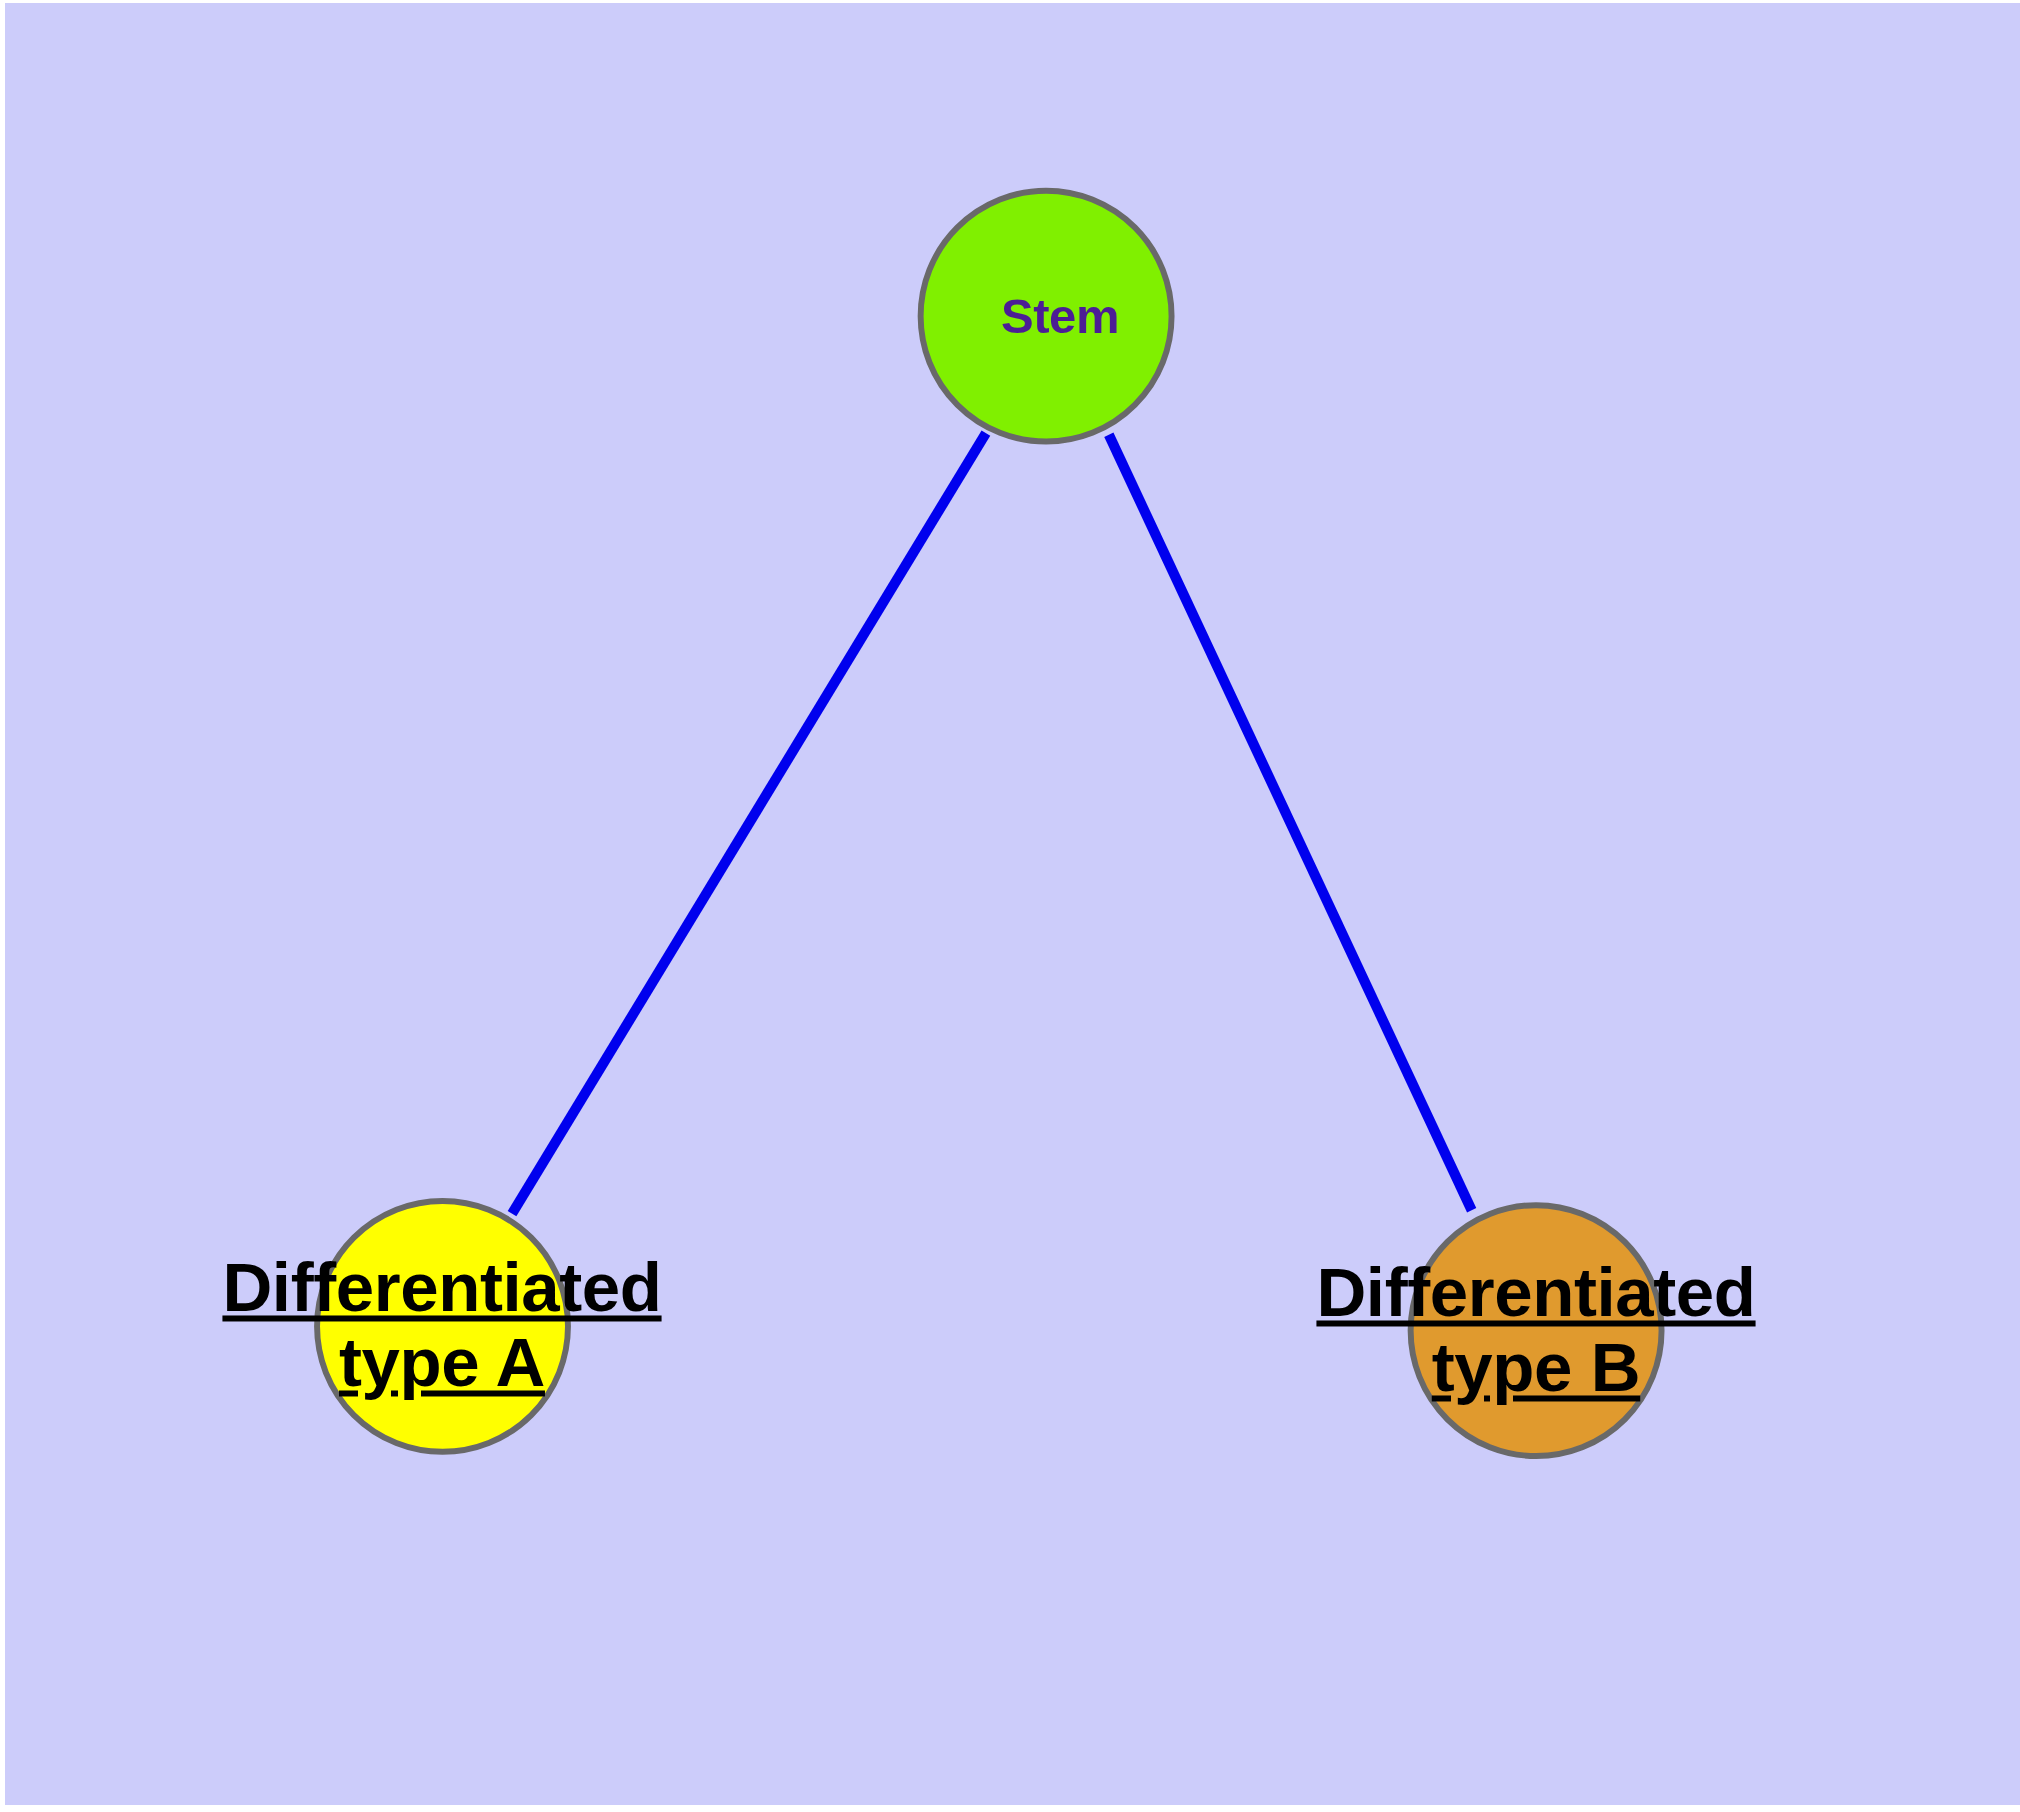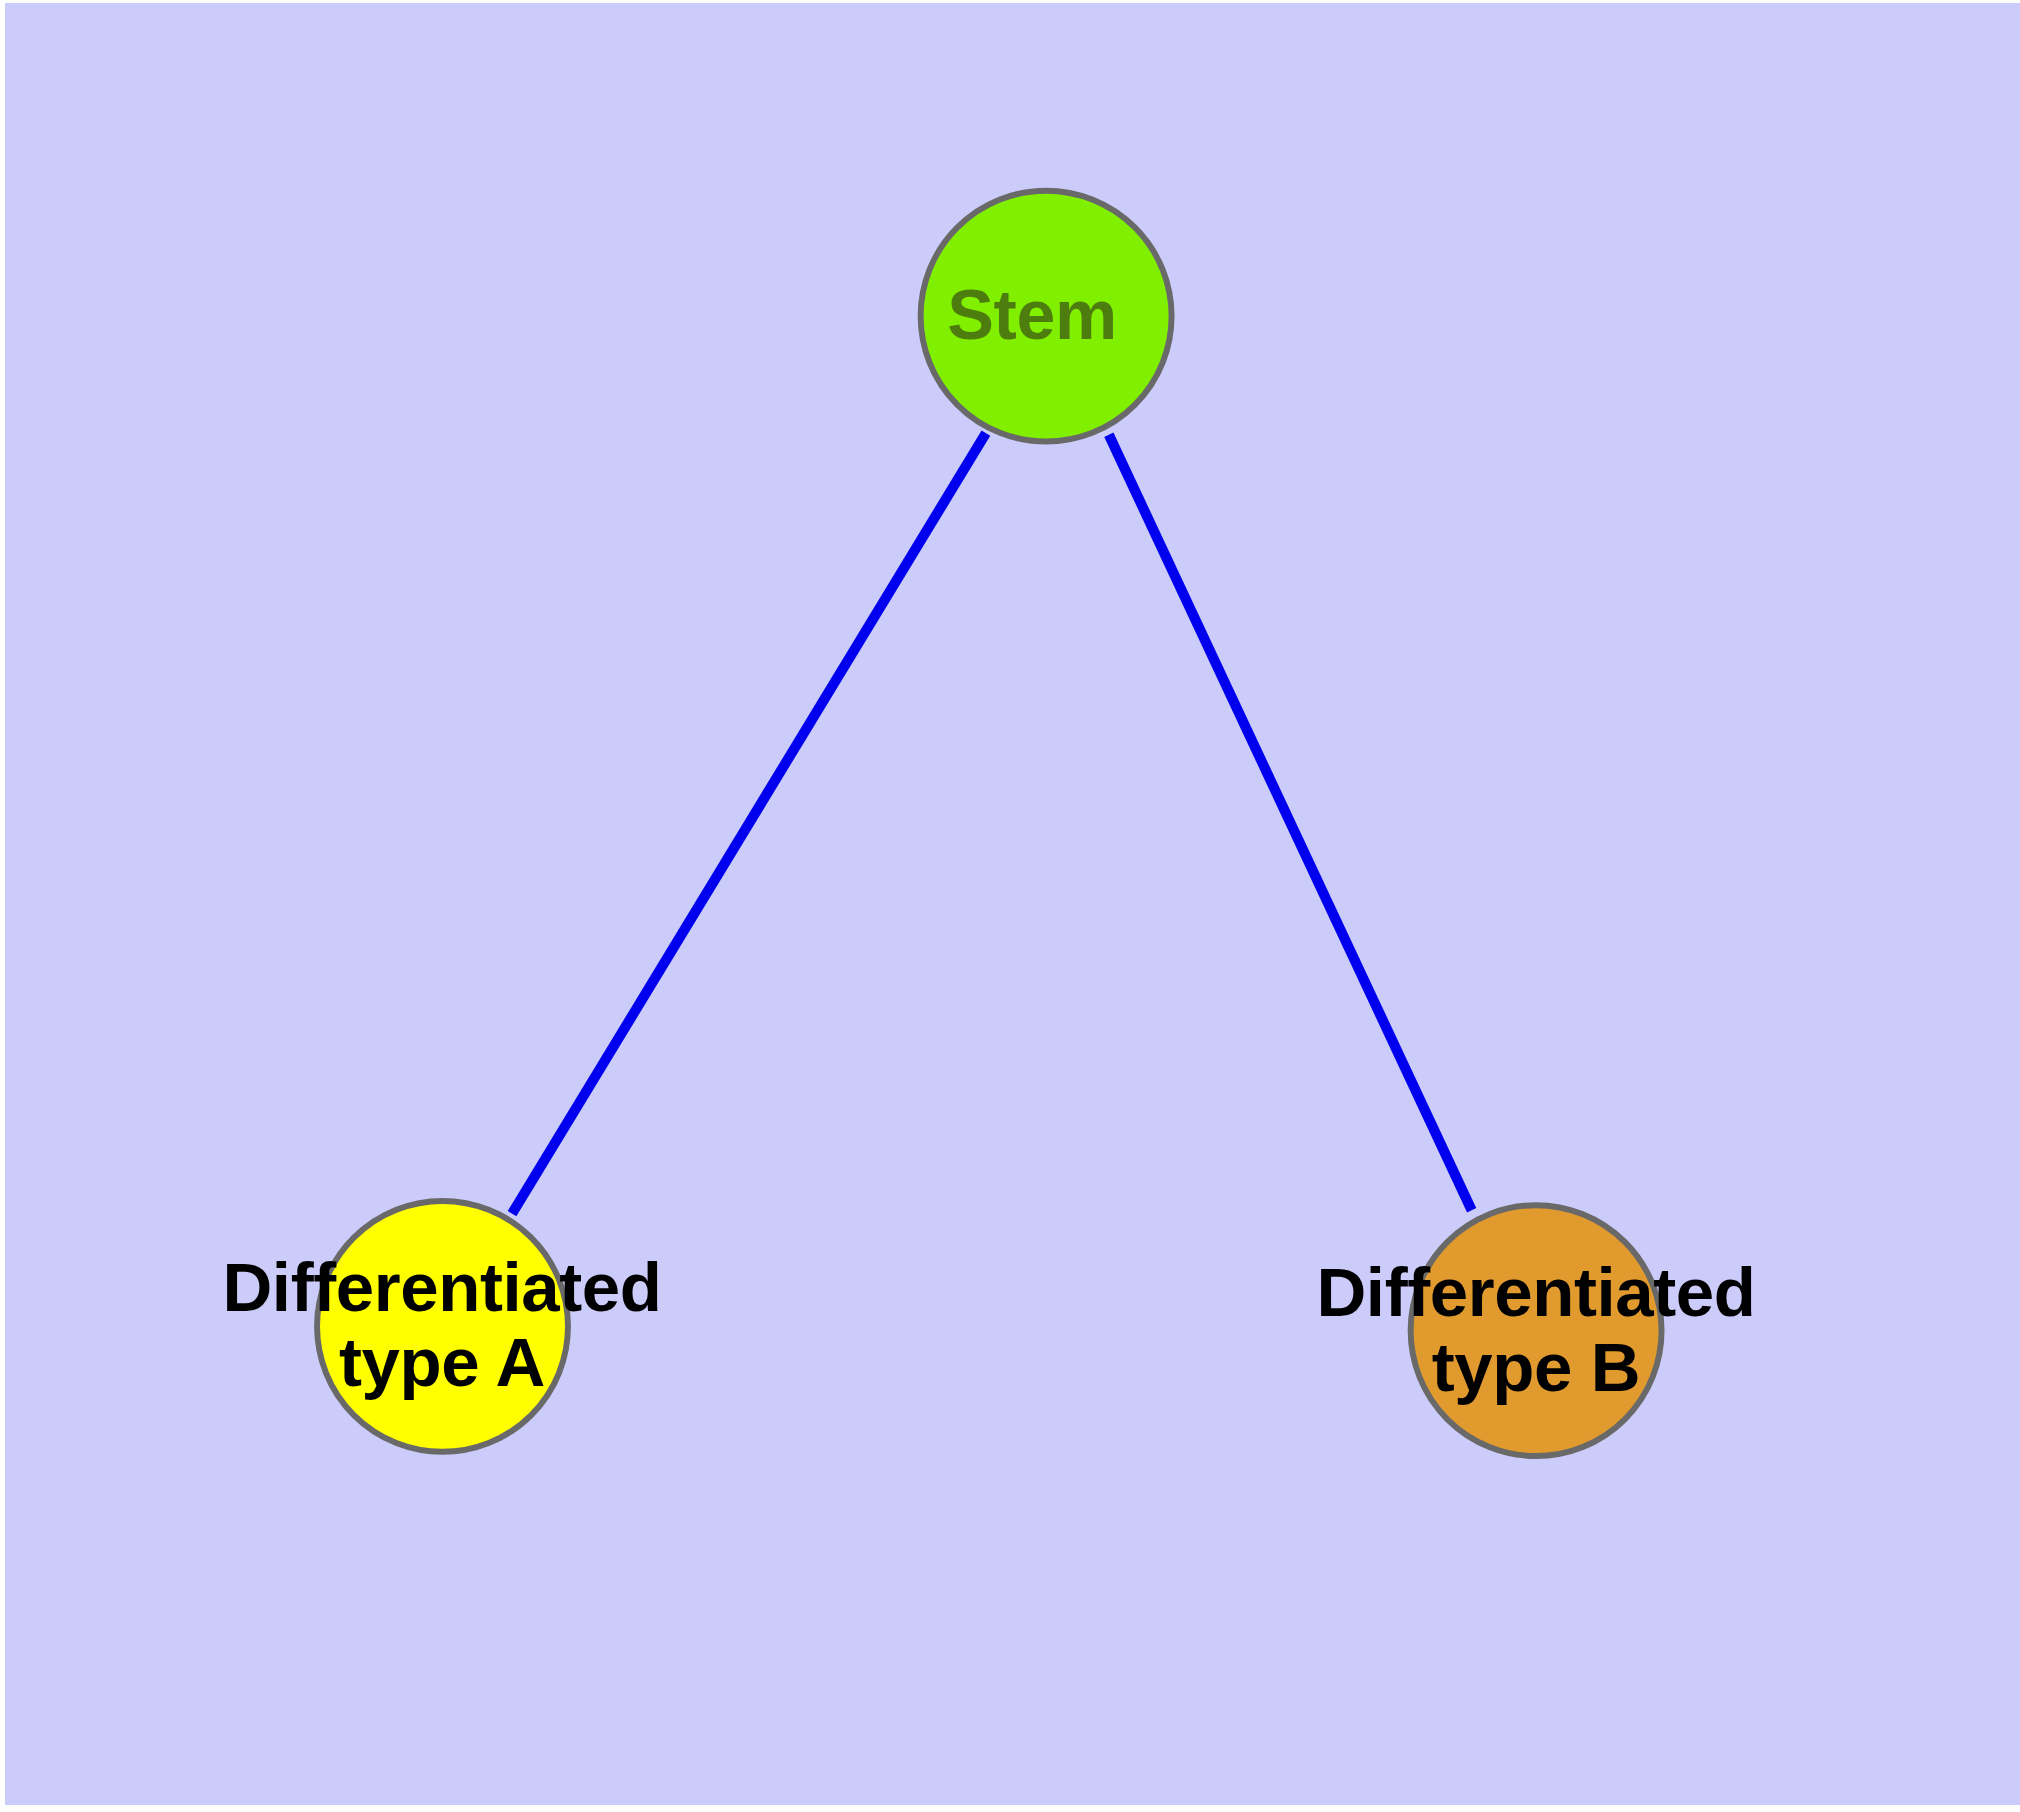--- a/index.html
+++ b/index.html
@@ -57,20 +57,21 @@
     line-height: 1.08;
     letter-spacing: -0.4px;
     transform: translate(-50%, -50%);
     pointer-events: none;
   }
   #label-stem {
     font-size: 73px;
   }
   #label-type-a, #label-type-b {
     font-size: 69px;
+    text-decoration: underline;
   }
 </style>
 </head>
 <body>
 
 <div id="graph-canvas" style="background: rgb(255, 255, 255);">
 
   <div id="graph-plane" style="background: rgb(204, 204, 250);"></div>
 
   <svg id="graph-svg" viewBox="0 0 2384 2138" preserveAspectRatio="none" xmlns="http://www.w3.org/2000/svg">
@@ -80,20 +81,20 @@
       <line class="edge-line" id="edge-1" x1="1308" y1="513" x2="1736" y2="1428" stroke="#0000ee" stroke-width="12"></line>
     </g>
 
     <g>
       <circle class="node-circle" id="node-0" cx="1234" cy="373" r="148" fill="#80f000" stroke="#696969" stroke-width="7"></circle>
       <circle class="node-circle" id="node-1" cx="522" cy="1565" r="148" fill="#ffff00" stroke="#696969" stroke-width="7"></circle>
       <circle class="node-circle" id="node-2" cx="1812" cy="1570" r="148" fill="#e09a2e" stroke="#696969" stroke-width="7"></circle>
     </g>
   </svg>
 
-  <div class="node-label" id="label-stem" style="left: 1032px; top: 316px; font-size: 70px; color: #4d7c0f;">Stem</div>
+  <div class="node-label" id="label-stem" style="left: 1060px; top: 316px; font-size: 49px; color: #4c1d95;">Stem</div>
   <div class="node-label" id="label-type-a" style="left: 442px; top: 1326px; font-size: 69px; color: rgb(0, 0, 0);">Differentiated
 type A</div>
   <div class="node-label" id="label-type-b" style="left: 1536px; top: 1331px; font-size: 69px; color: rgb(0, 0, 0);">Differentiated
 type B</div>
 
 </div>
 
 
 </body></html>

